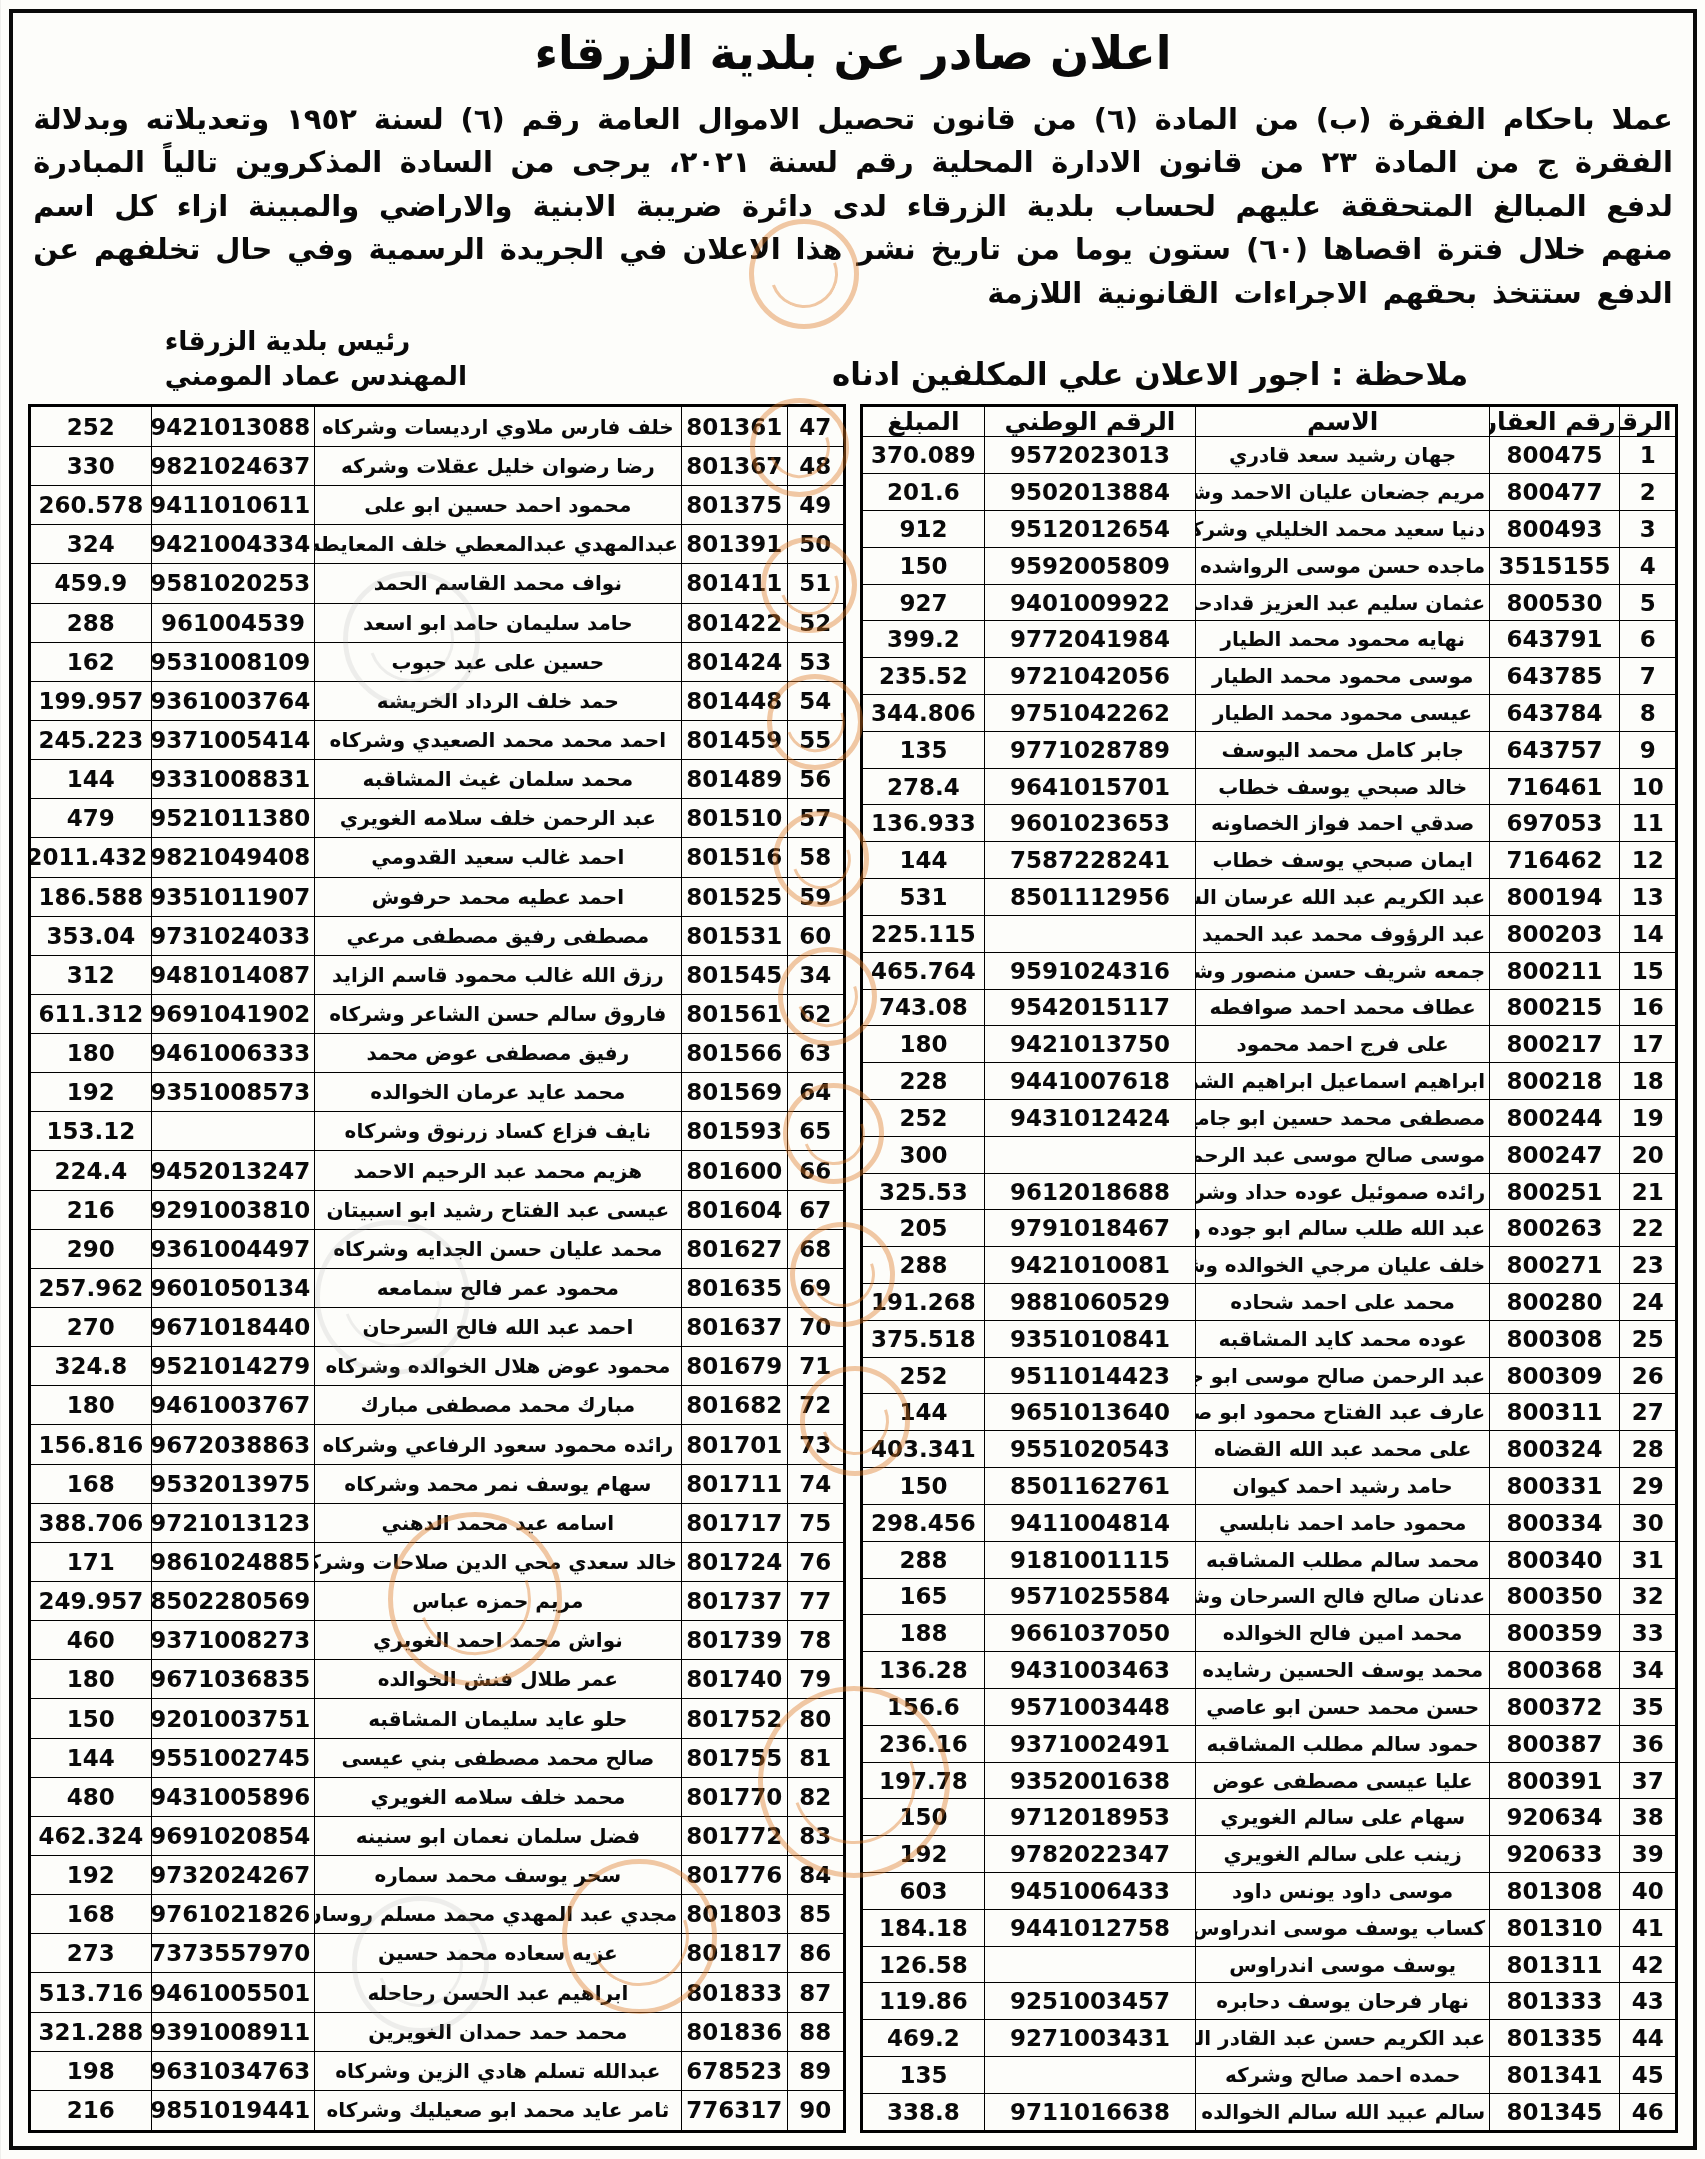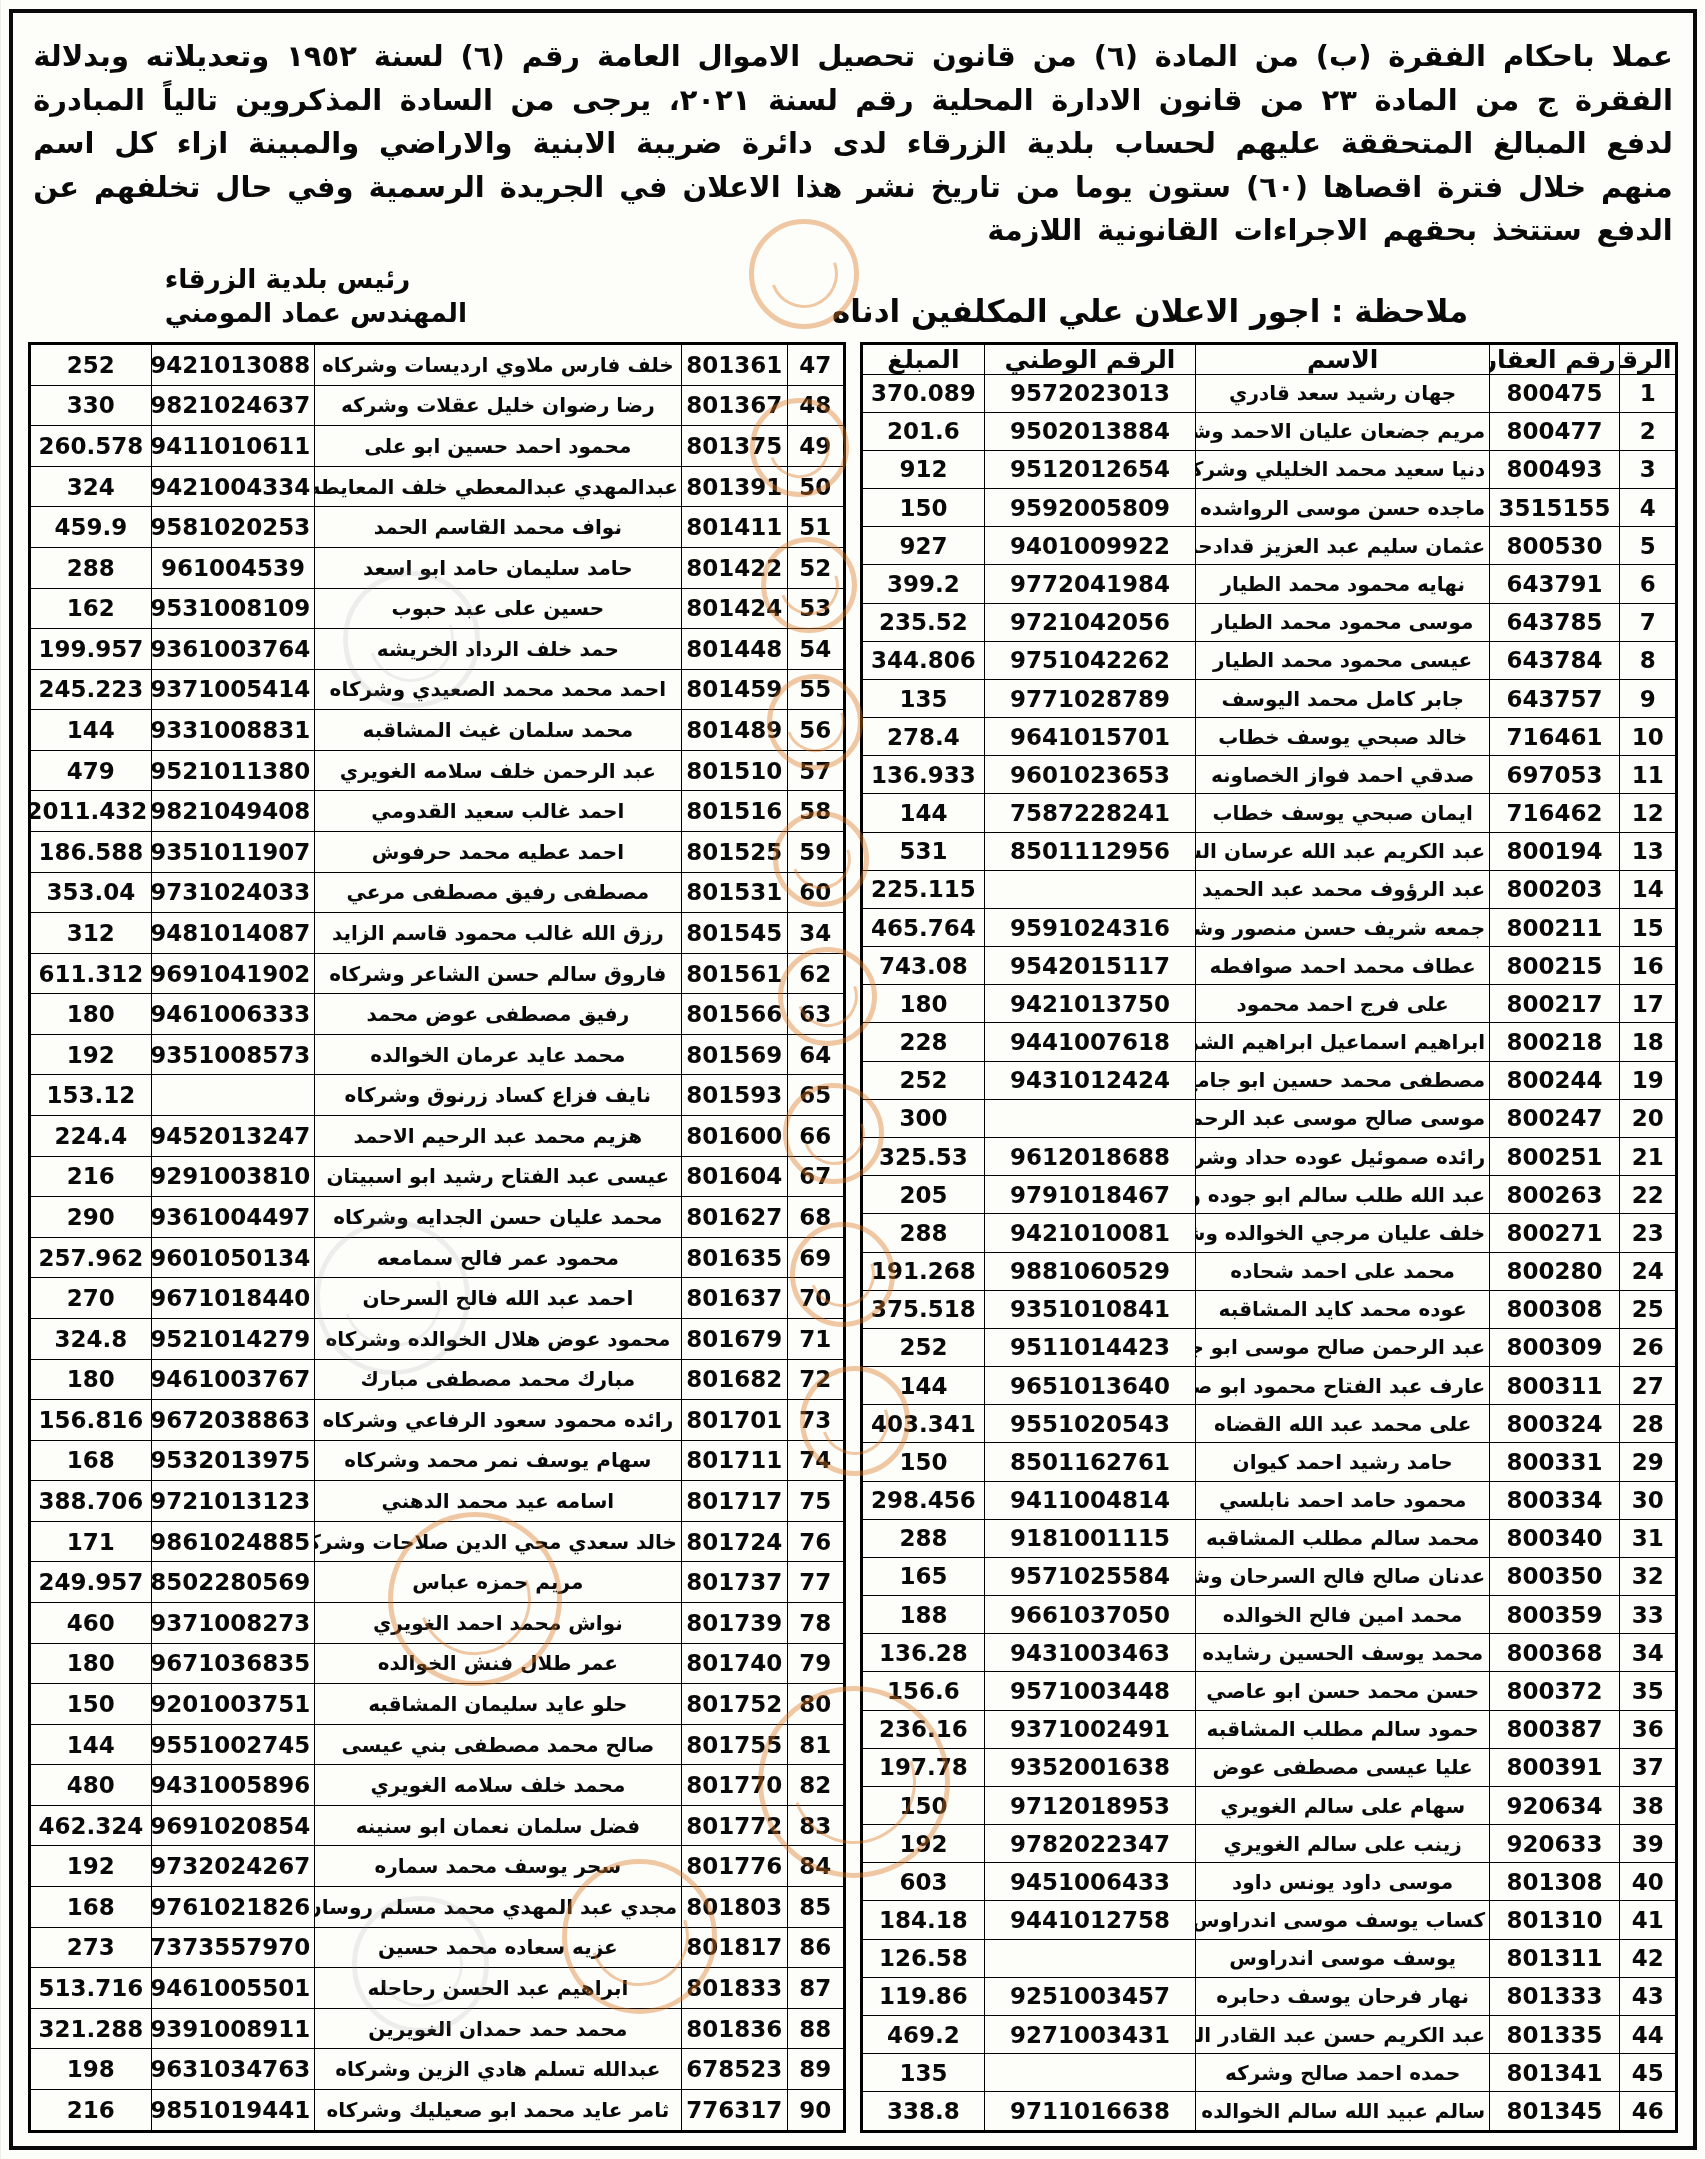--- a/index.html
+++ b/index.html
@@ -26,21 +26,21 @@
     font-weight:bold;
     letter-spacing:0.9px;
     margin-top:1.8px;
   }
   .body-text{
     font-size:29px;
     font-weight:bold;
     line-height:1.5;
     text-align:justify;
     word-spacing:4.6px;
-    margin-top:11px;
+    margin-top:18px;
     padding:0 5.5px;
   }
   .meta-row{
     display:flex;
     justify-content:space-between;
     align-items:flex-end;
     margin:9.1px 0 11px 0;
   }
   .note{
     font-size:31px;
@@ -102,20 +102,21 @@
     transform:rotate(25deg);
   }
   .stamp.gray{opacity:.15}
 </style>
 </head>
 <body>
 
 <div class="page">
   <div class="frame">
 
+    <h1 class="title">اعلان صادر عن بلدية الزرقاء</h1>
 
     <p class="body-text">عملا باحكام الفقرة (ب) من المادة (٦) من قانون تحصيل الاموال العامة رقم (٦) لسنة ١٩٥٢ وتعديلاته وبدلالة الفقرة ج من المادة ٢٣ من قانون الادارة المحلية رقم لسنة ٢٠٢١، يرجى من السادة المذكروين تالياً المبادرة لدفع المبالغ المتحققة عليهم لحساب بلدية الزرقاء لدى دائرة ضريبة الابنية والاراضي والمبينة ازاء كل اسم منهم خلال فترة اقصاها (٦٠) ستون يوما من تاريخ نشر هذا الاعلان في الجريدة الرسمية وفي حال تخلفهم عن الدفع ستتخذ بحقهم الاجراءات القانونية اللازمة</p>
 
     <div class="meta-row">
       <div class="note">ملاحظة : اجور الاعلان علي المكلفين ادناه</div>
       <div class="signature">
         <div class="sig-line">رئيس بلدية الزرقاء</div>
         <div class="sig-line">المهندس عماد المومني</div>
       </div>
     </div>

